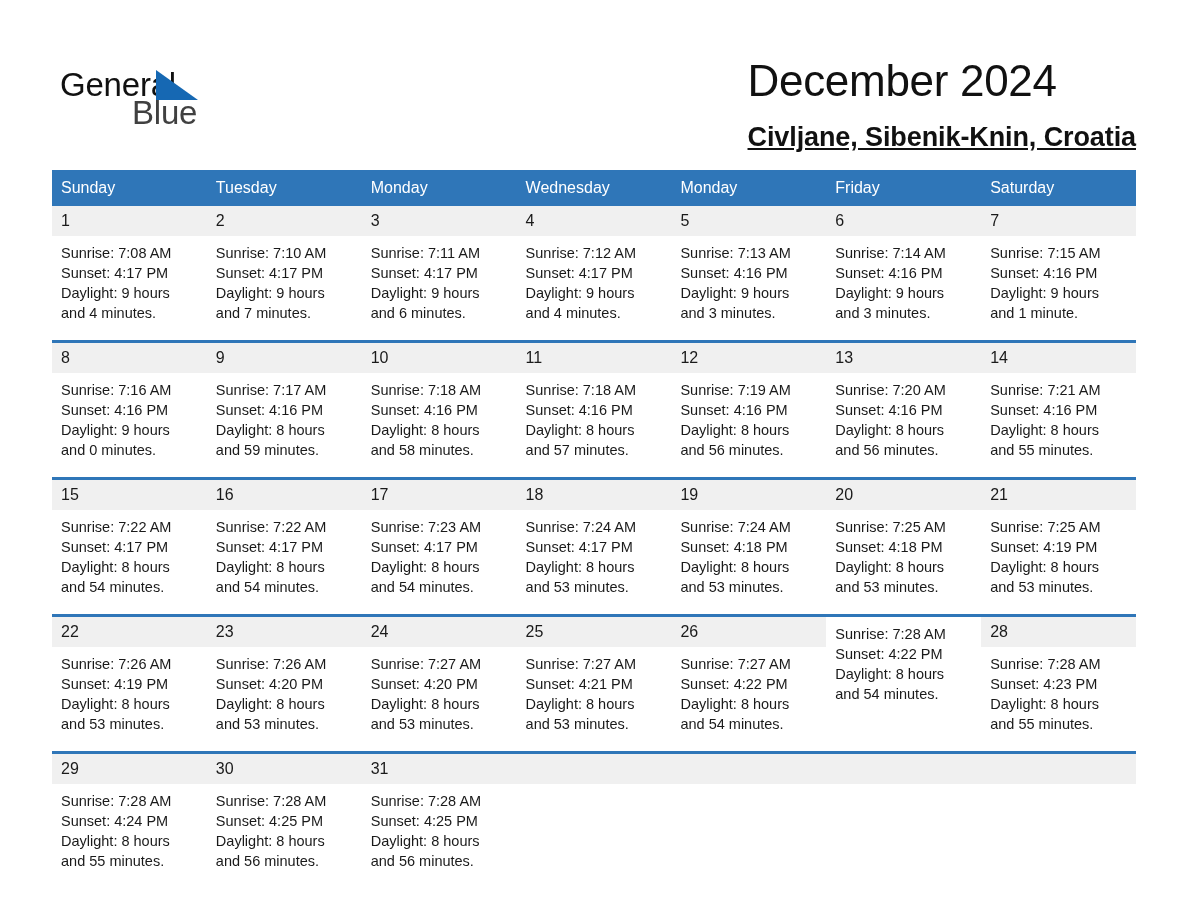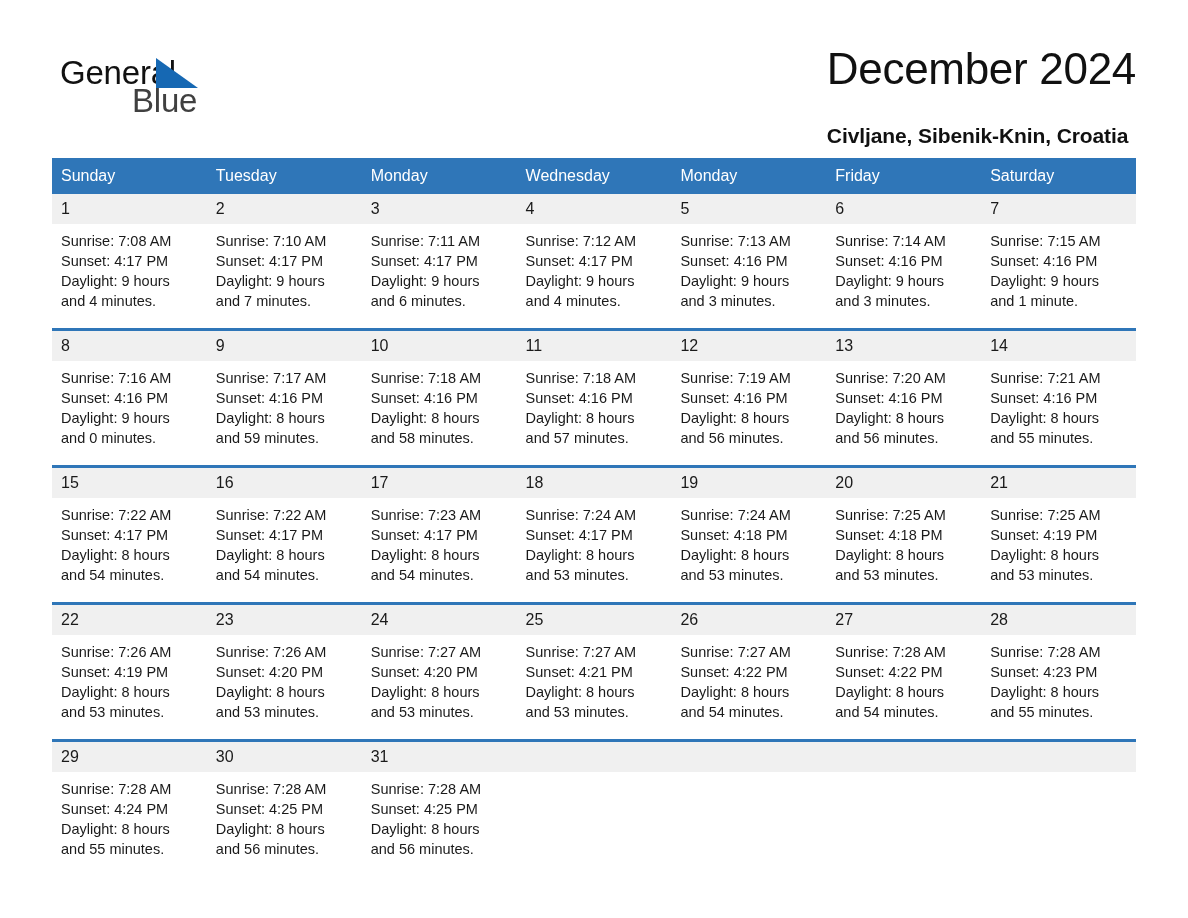--- a/index.html
+++ b/index.html
@@ -12,21 +12,21 @@
     height: 918px;
     font-family: "Liberation Sans", sans-serif;
     color: #1a1a1a;
     overflow: hidden;
   }
   .page {
     position: relative;
     width: 1188px;
     height: 918px;
     box-sizing: border-box;
-    padding: 0 52px;
+    padding: 12px 52px;
   }
 
   
   .header {
     display: flex;
     align-items: flex-start;
     justify-content: space-between;
     padding-top: 44px;
     height: 92px;
   }
@@ -67,25 +67,26 @@
     padding-top: 2px;
   }
   .cal-title {
     font-size: 44px;
     font-weight: normal;
     color: #111111;
     line-height: 1.05;
     letter-spacing: -0.3px;
   }
   .cal-subtitle {
-    margin-top: 32px;
-    font-size: 21px;
+    margin-top: 18px;
+    font-size: 27px;
     font-weight: bold;
     color: #111111;
     letter-spacing: -0.1px;
+    text-decoration: underline;
   }
 
   
   .calendar {
     margin-top: 22px;
     width: 1084px;
   }
   .weekday-row {
     display: flex;
     background: #2f76b8;
@@ -390,21 +391,20 @@
           <div class="day">
     <div class="day-num-band">26</div>
     <div class="day-body">
       <div>Sunrise: 7:27 AM</div>
       <div>Sunset: 4:22 PM</div>
       <div>Daylight: 8 hours</div>
       <div>and 54 minutes.</div>
     </div>
   </div>
           <div class="day">
-    <div class="day-num-band">27</div>
     <div class="day-body">
       <div>Sunrise: 7:28 AM</div>
       <div>Sunset: 4:22 PM</div>
       <div>Daylight: 8 hours</div>
       <div>and 54 minutes.</div>
     </div>
   </div>
           <div class="day">
     <div class="day-num-band">28</div>
     <div class="day-body">

